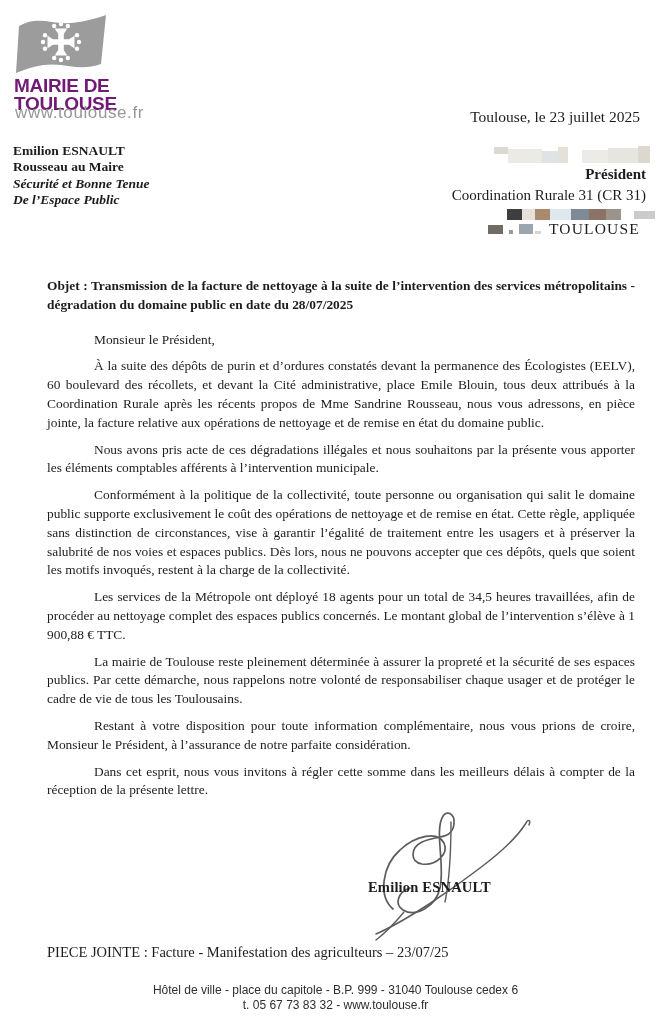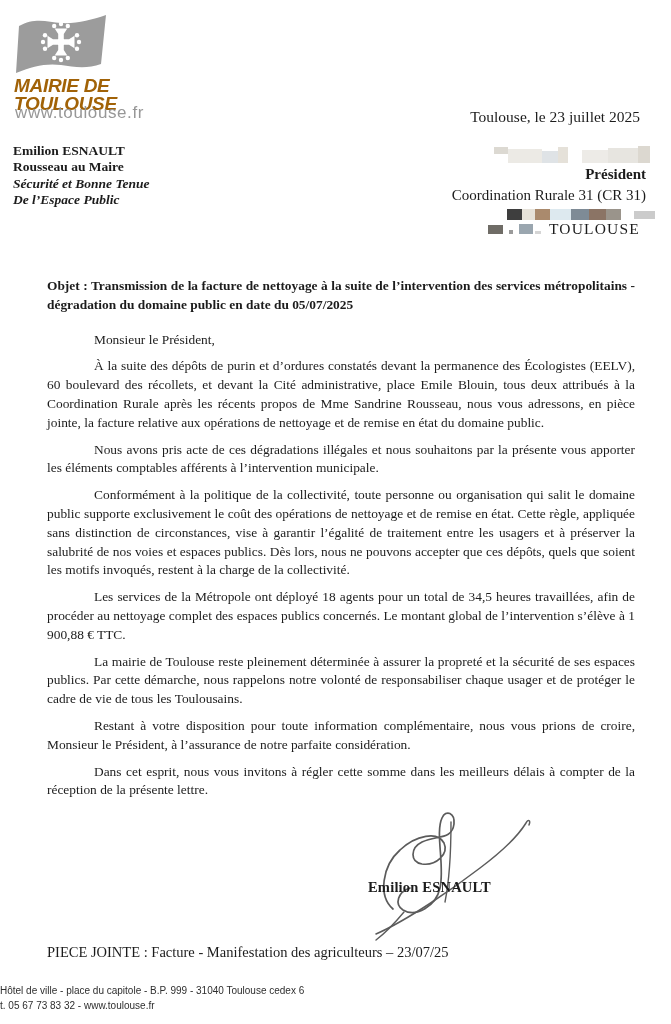--- a/index.html
+++ b/index.html
@@ -6,21 +6,21 @@
   .page {
     position:relative; width:671px; height:1024px; margin:0 auto;
     background:#ffffff; overflow:hidden;
     font-family:"Liberation Serif", serif; color:#1c1c1c;
   }
 
   
   .logo-flag { position:absolute; left:13px; top:12px; }
   .logo-text { position:absolute; left:14px; top:77px;
     font-family:"Liberation Sans", sans-serif; font-weight:bold;
-    font-size:19px; line-height:18px; letter-spacing:-0.3px; color:#a16207;font-style:italic; }
+    font-size:19px; line-height:18px; letter-spacing:-0.3px; color:#701a75; }
   .logo-web { position:absolute; left:15px; top:103px;
     font-family:Liberation Sans, sans-serif; font-size:17px;
     letter-spacing:0.6px; color:#979797; }
 
   .dateline { position:absolute; top:108px; right:31px; font-size:15.5px; }
 
   .sender { position:absolute; left:13px; top:143px;
     font-weight:bold; font-size:13.5px; line-height:15.5px; }
   .sender .delegation { margin-top:2px;font-style:italic; }
 
@@ -39,22 +39,22 @@
   .body p { margin:0 0 8px 0; text-indent:47px; }
   .body p.subject { font-weight:bold; text-indent:0; margin-bottom:16px; }
 
   
   .sig-scribble { position:absolute; left:348px; top:804px; }
   .sig-name { position:absolute; left:368px; top:879px;
     font-weight:bold; font-size:14.5px; letter-spacing:0.2px; z-index:2; }
 
   .attachment { position:absolute; left:47px; top:944px; font-size:14.5px; }
 
-  .footer { position:absolute; left:0; right:0; top:983px; 
-    font-family:"Liberation Sans", sans-serif; font-size:10px;
+  .footer { position:absolute; left:0; right:0; top:983px; text-align:center;
+    font-family:"Liberation Sans", sans-serif; font-size:12px;
     line-height:15px; color:#2e2e2e; }
 </style>
 </head>
 <body>
 
 <div class="page">
 
   <div class="logo-flag">
     <svg width="100" height="68" viewBox="0 0 100 68" aria-hidden="true">
       <path d="M6,14 C22,5 35,10 48,11 C63,12 78,8 93,3 L88,52 C74,57 61,55 48,53 C34,51 19,54 3,61 Z" fill="#9c9c9c"></path>
@@ -114,21 +114,21 @@
     <span class="redact-row" style="position:static">
         <span style="display: inline-block; width: 15px; height: 9px; background: rgb(111, 108, 102); margin-left: 0px; align-self: flex-end; margin-bottom: 0px;"></span>
         <span style="display: inline-block; width: 4px; height: 4px; background: rgb(154, 154, 154); margin-left: 6px; align-self: flex-end; margin-bottom: 0px;"></span>
         <span style="display: inline-block; width: 14px; height: 10px; background: rgb(154, 166, 175); margin-left: 6px; align-self: flex-end; margin-bottom: 0px;"></span>
         <span style="display: inline-block; width: 6px; height: 3px; background: rgb(213, 213, 213); margin-left: 2px; align-self: flex-end; margin-bottom: 0px;"></span>
       </span>
     <span class="city-text">TOULOUSE</span>
   </div>
 
   <div class="body">
-    <p class="subject">Objet : Transmission de la facture de nettoyage à la suite de l’intervention des services métropolitains - dégradation du domaine public en date du 05/07/2025</p>
+    <p class="subject">Objet : Transmission de la facture de nettoyage à la suite de l’intervention des services métropolitains - dégradation du domaine public en date du 28/07/2025</p>
     <p>Monsieur le Président,</p>
     <p>À la suite des dépôts de purin et d’ordures constatés devant la permanence des Écologistes (EELV), 60 boulevard des récollets, et devant la Cité administrative, place Emile Blouin, tous deux attribués à la Coordination Rurale après les récents propos de Mme Sandrine Rousseau, nous vous adressons, en pièce jointe, la facture relative aux opérations de nettoyage et de remise en état du domaine public.</p>
     <p>Nous avons pris acte de ces dégradations illégales et nous souhaitons par la présente vous apporter les éléments comptables afférents à l’intervention municipale.</p>
     <p>Conformément à la politique de la collectivité, toute personne ou organisation qui salit le domaine public supporte exclusivement le coût des opérations de nettoyage et de remise en état. Cette règle, appliquée sans distinction de circonstances, vise à garantir l’égalité de traitement entre les usagers et à préserver la salubrité de nos voies et espaces publics. Dès lors, nous ne pouvons accepter que ces dépôts, quels que soient les motifs invoqués, restent à la charge de la collectivité.</p>
     <p>Les services de la Métropole ont déployé 18 agents pour un total de 34,5 heures travaillées, afin de procéder au nettoyage complet des espaces publics concernés. Le montant global de l’intervention s’élève à 1 900,88 € TTC.</p>
     <p>La mairie de Toulouse reste pleinement déterminée à assurer la propreté et la sécurité de ses espaces publics. Par cette démarche, nous rappelons notre volonté de responsabiliser chaque usager et de protéger le cadre de vie de tous les Toulousains.</p>
     <p>Restant à votre disposition pour toute information complémentaire, nous vous prions de croire, Monsieur le Président, à l’assurance de notre parfaite considération.</p>
     <p>Dans cet esprit, nous vous invitons à régler cette somme dans les meilleurs délais à compter de la réception de la présente lettre.</p>
   </div>
 

